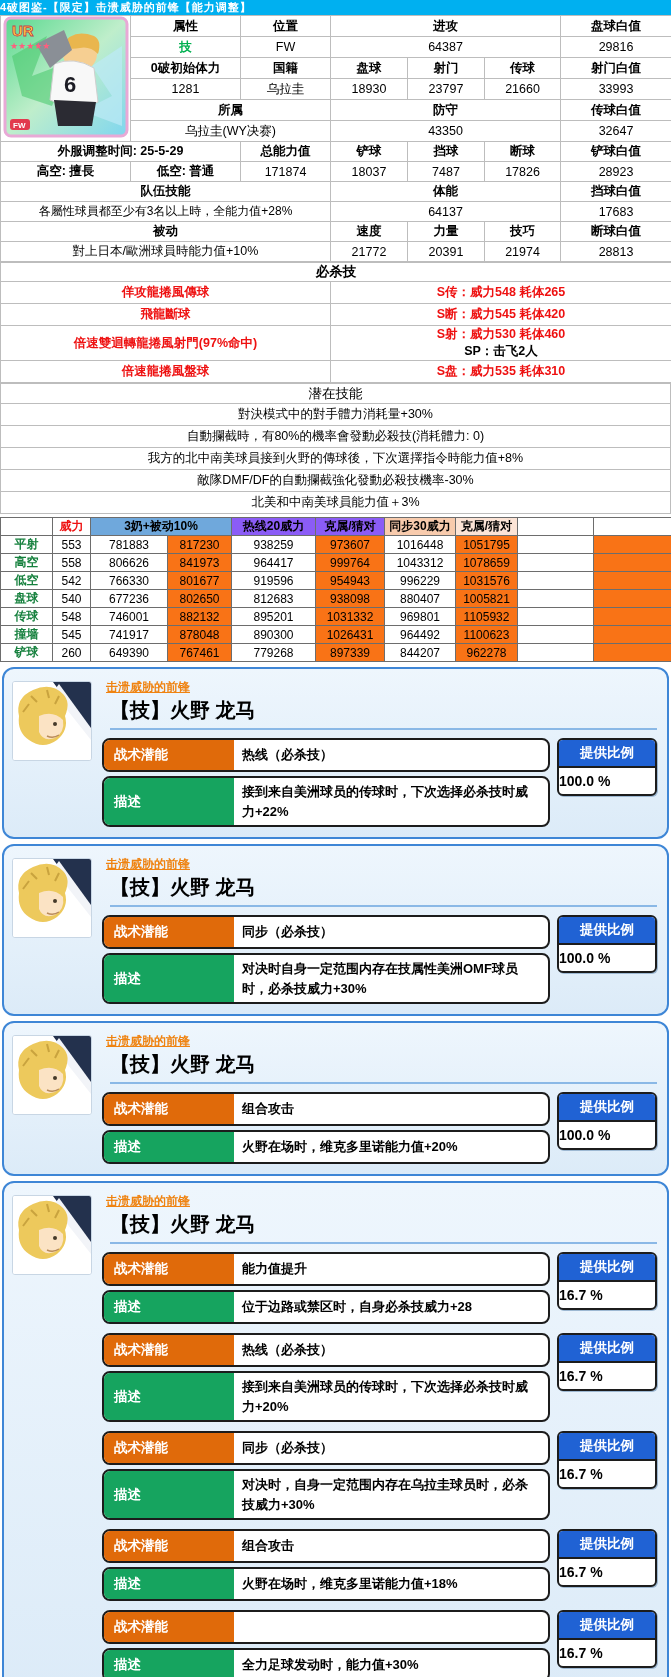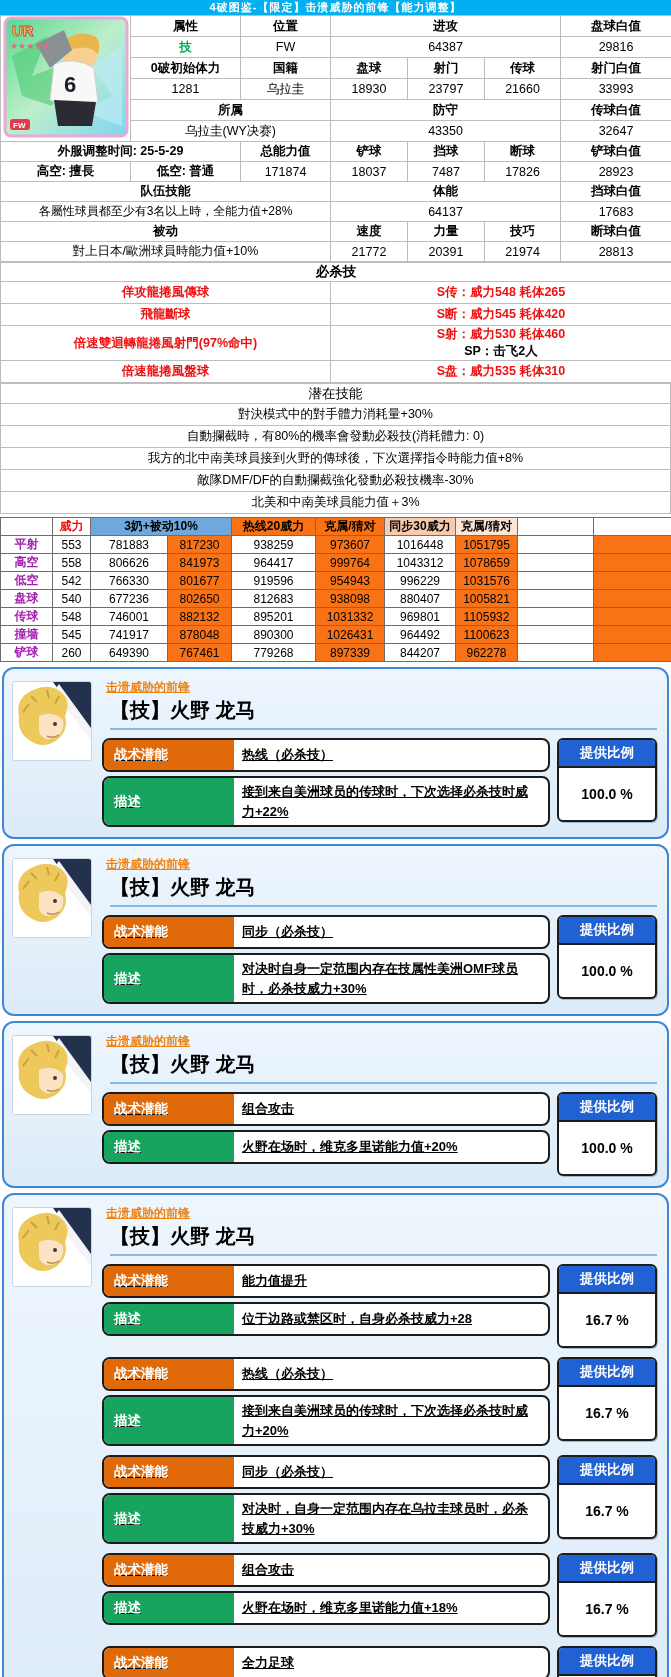--- a/index.html
+++ b/index.html
@@ -4,21 +4,21 @@
 <style>
   * { margin:0; padding:0; box-sizing:border-box; }
   body {
     width:671px; background:#ffffff;
     font-family:"Liberation Sans","DejaVu Sans",sans-serif;
     color:#000;
   }
   
   .titlebar {
     height:15px; background:#00b0f0; color:#fff;
-    font-size:11px; font-weight:bold; text-align:center; line-height:15px;
+    font-size:11px; font-weight:bold; line-height:15px;
     letter-spacing:1px;
   }
   
   table { border-collapse:collapse; table-layout:fixed; width:671px; }
   .stats td {
     border:1px solid #bdbdbd; text-align:center; vertical-align:middle;
     height:20px; font-size:12.5px; overflow:hidden; white-space:nowrap;
   }
   .stats .hdr { font-weight:bold; }
   .stats .imgcell { padding:0; background:#fff; }
@@ -35,24 +35,24 @@
   .pot td {
     border:1px solid #bdbdbd; text-align:center; font-size:12.5px; height:22px;
   }
   .pot .section-hdr { font-weight:normal; font-size:13.5px; height:20px; }
   
   .power { margin-top:3px; }
   .power td {
     border:1px solid #6d6d6d; text-align:center; font-size:12px;
     height:15px; padding:0; overflow:hidden; white-space:nowrap;
   }
-  .power .pt-label { color:#a21caf; font-weight:bold;margin-top:13px; }
+  .power .pt-label { color:#15803d; font-weight:bold;margin-top:13px; }
   .h-power { color:#ee1111; font-weight:bold; }
   .h-blue  { background:#6fa8dc; font-weight:bold; }
-  .h-gold  { background:#f97316; font-weight:bold; }
+  .h-gold  { background:#8b5cf6; font-weight:bold; }
   .h-peach { background:#f8cbad; font-weight:bold; }
   .h-peach2{ background:#fce4d6; font-weight:bold; }
   .c-green { background:#f97316; }
   
   .cards { padding:5px 2px 6px 2px; display:flex; flex-direction:column; gap:5px; background:#fff; }
   .card {
     border:2px solid #3e86d6; border-radius:12px;
     background:linear-gradient(180deg,#eef6fd 0%,#dcebf8 100%);
     display:flex; padding:8px 10px 10px 8px; gap:10px;
   }
@@ -64,41 +64,41 @@
   .card-subtitle { color:#ef8311; font-size:12px; font-weight:bold; margin:2px 0 1px 4px;text-decoration:underline; }
   .card-title {
     font-size:20px; font-weight:bold; margin-left:8px; padding-bottom:4px;
     border-bottom:2px solid #8ab8e6; margin-bottom:8px;
   }
   .card-pairs { display:flex; flex-direction:column; gap:9px; }
   .pair-row { display:flex; gap:7px; align-items:flex-start; }
   .pair-boxes { flex:1; min-width:0; display:flex; flex-direction:column; gap:4px; }
   .skill-box {
     display:flex; border:2px solid #1c1c1c; border-radius:8px; overflow:hidden;
-    background:#fff; min-height:34px;text-decoration:underline;
+    background:#fff; min-height:34px;
   }
   .skill-box .lbl {
     flex:0 0 130px; color:#fff; font-weight:bold; font-size:13.5px;
     display:flex; align-items:center; padding-left:10px;
   }
   .lbl-orange { background:#e06a0a; }
   .lbl-green  { background:#16a45f; }
   .skill-box .val {
     flex:1; font-size:13px; font-weight:600; display:flex; align-items:center;
     padding:4px 8px; line-height:1.5;
   }
   .ratio-box {
     flex:0 0 100px; border:2px solid #1c1c1c; border-radius:6px; overflow:hidden;
     background:#fff; box-shadow:1px 1px 0 #9db8d2;
   }
   .ratio-box .rhead {
     background:#2062d4; color:#fff; font-size:13.5px; font-weight:bold;
     text-align:center; padding:4px 14px; border-bottom:2px solid #1c1c1c;
   }
-  .ratio-box .rval { text-align:center; font-size:14px; font-weight:600; padding:18px 0; }
+  .ratio-box .rval { font-size:14px; font-weight:600; padding:5px 0; }
 </style>
 </head>
 <body>
 
 <div class="titlebar">4破图鉴-【限定】击溃威胁的前锋【能力调整】</div>
 
 <table class="stats">
   <colgroup>
       <col style="width:130px">
       <col style="width:110px">
@@ -589,21 +589,20 @@
     <div class="ratio-box">
       <div class="rhead">提供比例</div>
       <div class="rval">16.7 %</div>
     </div>
   </div>
 
   <div class="pair-row">
     <div class="pair-boxes">
       <div class="skill-box">
         <div class="lbl lbl-orange">战术潜能</div>
-        <div class="val">全力足球</div>
       </div>
       <div class="skill-box">
         <div class="lbl lbl-green">描述</div>
         <div class="val">全力足球发动时，能力值+30%</div>
       </div>
     </div>
     <div class="ratio-box">
       <div class="rhead">提供比例</div>
       <div class="rval">16.7 %</div>
     </div>

